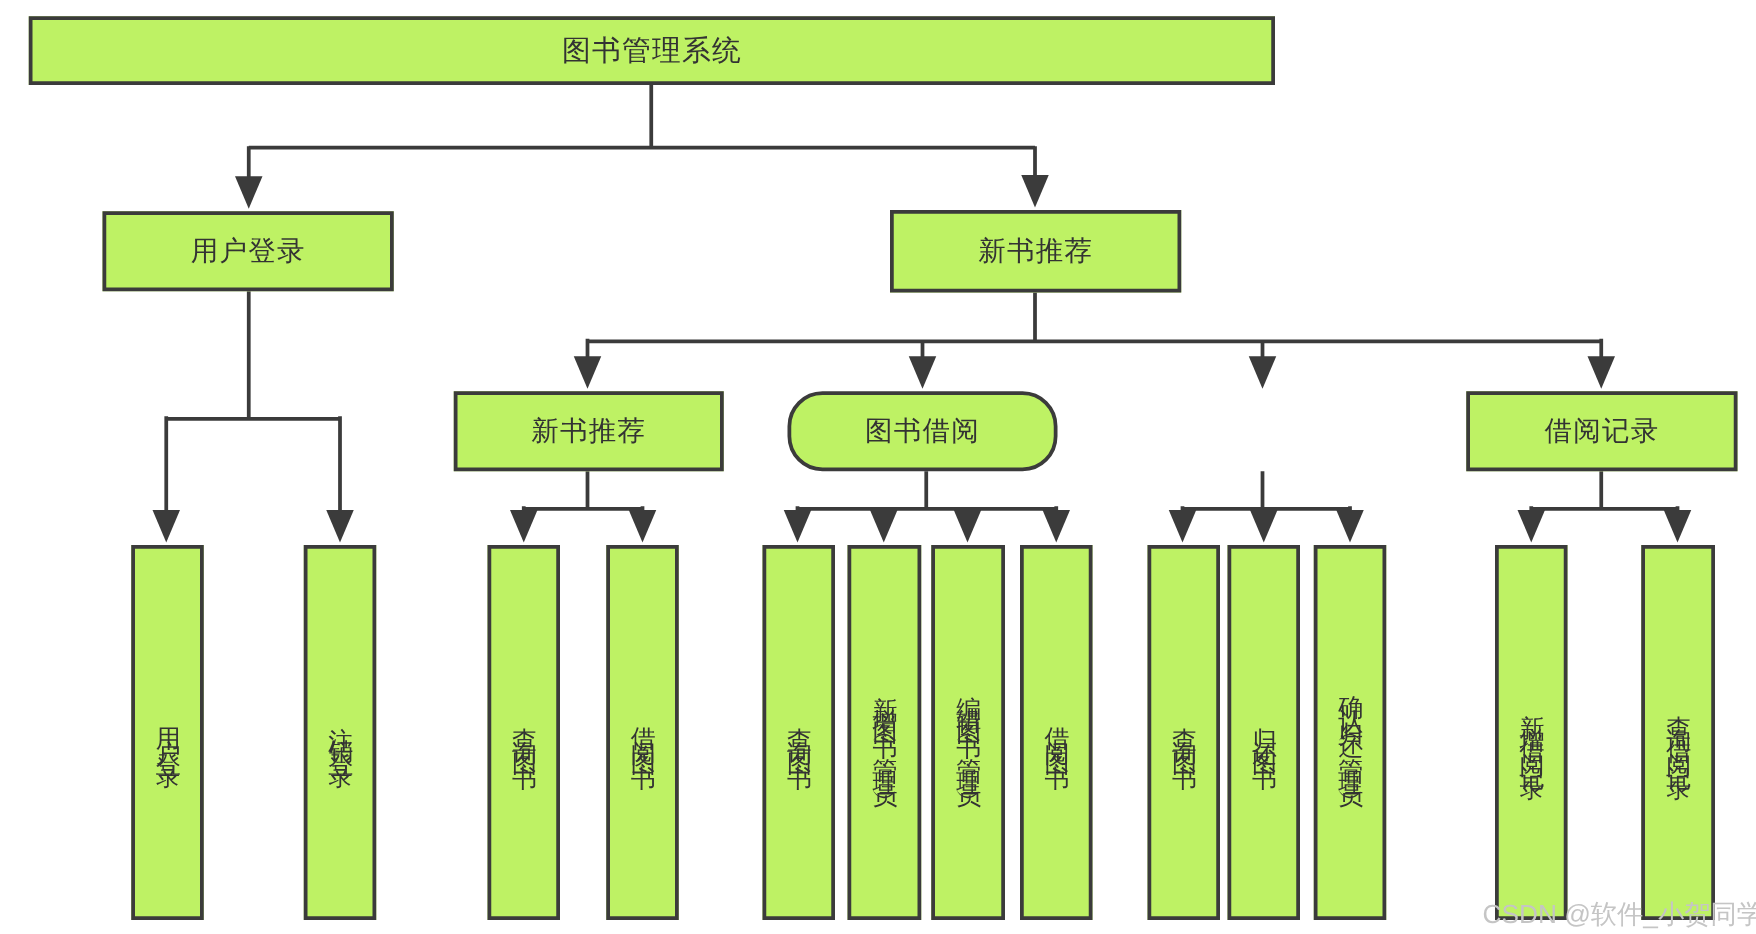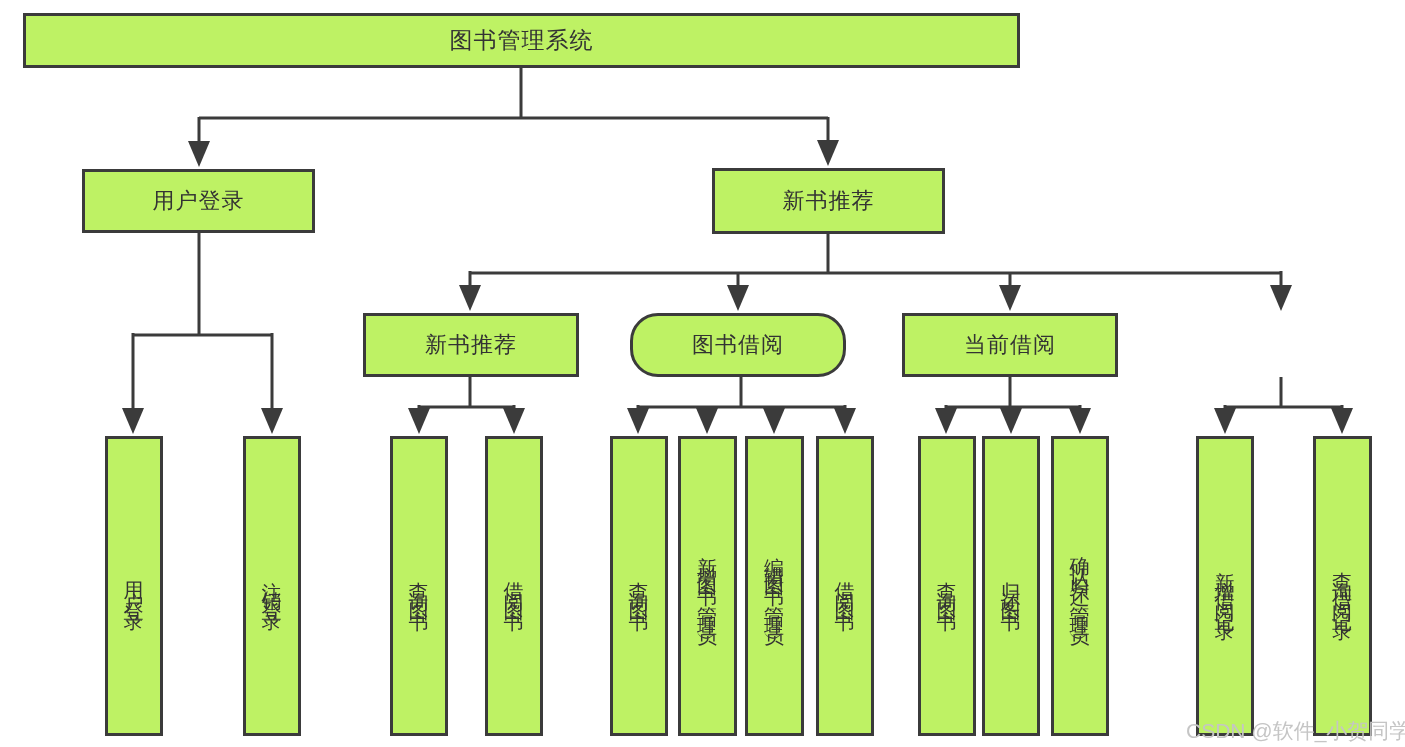--- a/index.html
+++ b/index.html
@@ -86,21 +86,21 @@
     </g>
   </svg>
 
   <div class="box hbox root" style="left:23px;top:13px;width:997px;height:55px;">图书管理系统</div>
 
   <div class="box hbox" style="left:82px;top:169px;width:233px;height:64px;">用户登录</div>
   <div class="box hbox" style="left:712px;top:168px;width:233px;height:66px;">新书推荐</div>
 
   <div class="box hbox" style="left:363px;top:313px;width:216px;height:64px;">新书推荐</div>
   <div class="box hbox" style="left:630px;top:313px;width:216px;height:64px;border-radius:28px;">图书借阅</div>
-  <div class="box hbox" style="left:902px;top:313px;width:216px;height:64px;">当前借阅</div>
+  <div class="box hbox" style="left:1173px;top:313px;width:217px;height:64px;">借阅记录</div>
 
   <div class="box vbox" style="left:105px;top:436px;width:58px;height:300px;">
     <span class="vtext">用户登录</span>
   </div>
   <div class="box vbox" style="left:243px;top:436px;width:58px;height:300px;">
     <span class="vtext">注销登录</span>
   </div>
 
   <div class="box vbox" style="left:390px;top:436px;width:58px;height:300px;">
     <span class="vtext">查询图书</span>

